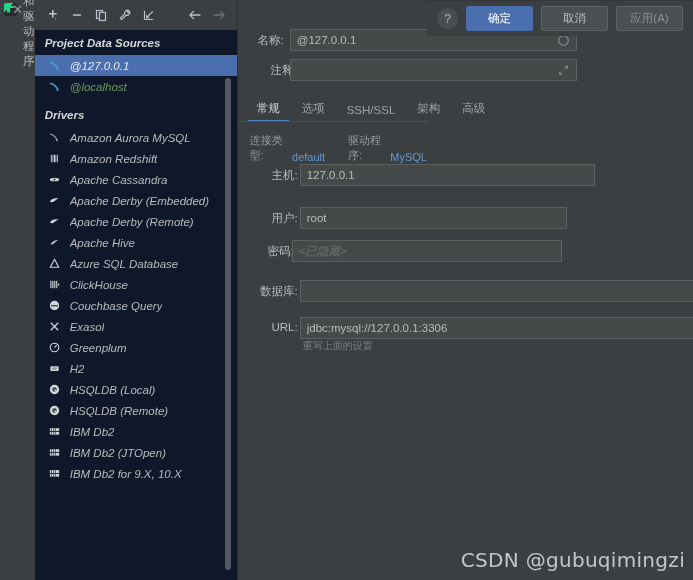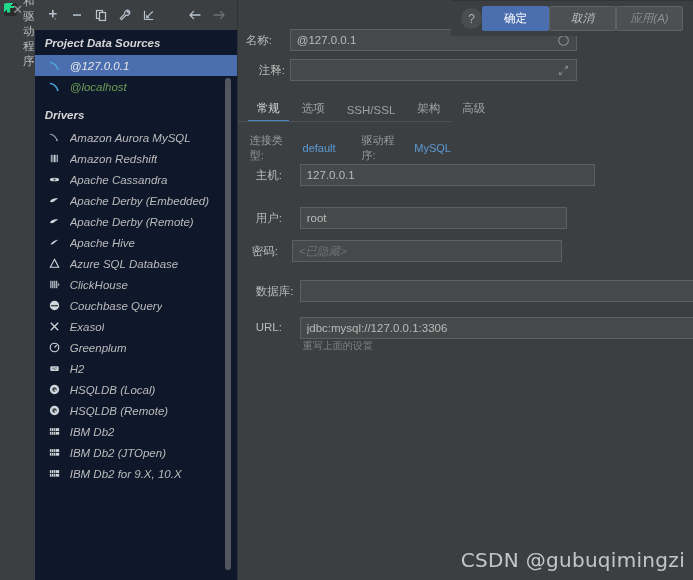--- a/index.html
+++ b/index.html
@@ -112,21 +112,21 @@
   }
 
   
   .detail {
     flex: 1 1 auto; position: relative;
     background: #3c3f41;
     padding: 0;
   }
   .lbl {
     color: #bbbbbb; font-size: 11.5px;
-    text-align: left;
+    text-align: right;
     flex: 0 0 auto;
   }
   .field {
     background: #45494a;
     border: 1px solid #5e6060;
     height: 22px;
     color: #bbbbbb;
     font-size: 11.5px;
     display: flex; align-items: center;
     padding: 0 6px;
@@ -160,21 +160,21 @@
     height: 2px; background: #4a88c7;
   }
   .tab-underline {
     position: absolute; left: 0; right: 0; top: 121px;
     height: 1px; background: #4e5254;
   }
 
   .meta-row {
     position: absolute; left: 12px; top: 133px;
     font-size: 11px; color: #9a9a9a;
-    display: flex; align-items: center; gap: 6px;
+    display: flex; align-items: flex-end; gap: 6px;
   }
   .link { color: #5b9bd5; cursor: pointer; }
   .meta-gap { width: 14px; }
 
   #l-host { position: absolute; left: 18px;  top: 168px; width: 42px; }
   #f-host { position: absolute; left: 62px;  top: 164px; width: 295px; }
 
   #l-user { position: absolute; left: 18px;  top: 211px; width: 42px; }
   #f-user { position: absolute; left: 62px;  top: 207px; width: 267px; }
 
@@ -213,27 +213,28 @@
   .help-btn {
     width: 21px; height: 21px; border-radius: 50%;
     background: #4a4d4f;
     color: #b0b0b0; font-size: 12px;
     display: flex; align-items: center; justify-content: center;
     cursor: pointer;
   }
   .footer-spacer { flex: 1 1 auto; }
   .btn {
     height: 25px; min-width: 67px;
+    margin-left: 8px;
     border-radius: 2px;
     font-size: 11.5px;
     display: flex; align-items: center; justify-content: center;
     cursor: pointer;
   }
   .btn.default { background: #4b6eaf; border: 1px solid #4b6eaf; color: #ffffff; }
-  .btn.normal  { background: #4c5052; border: 1px solid #5e6263; color: #bbbbbb; font-style: italic; }
+  .btn.normal  { background: #4c5052; border: 1px solid #5e6263; color: #bbbbbb; }
   .btn.normal.disabledish { color: #8d9093; }
 
   .watermark {
     position: absolute; right: 8px; top: 548px;
     font-size: 20px; color: rgba(235,235,235,.78);
     letter-spacing: .3px; pointer-events: none;
     font-family: "DejaVu Sans", sans-serif;
   }
 </style>
 </head>

